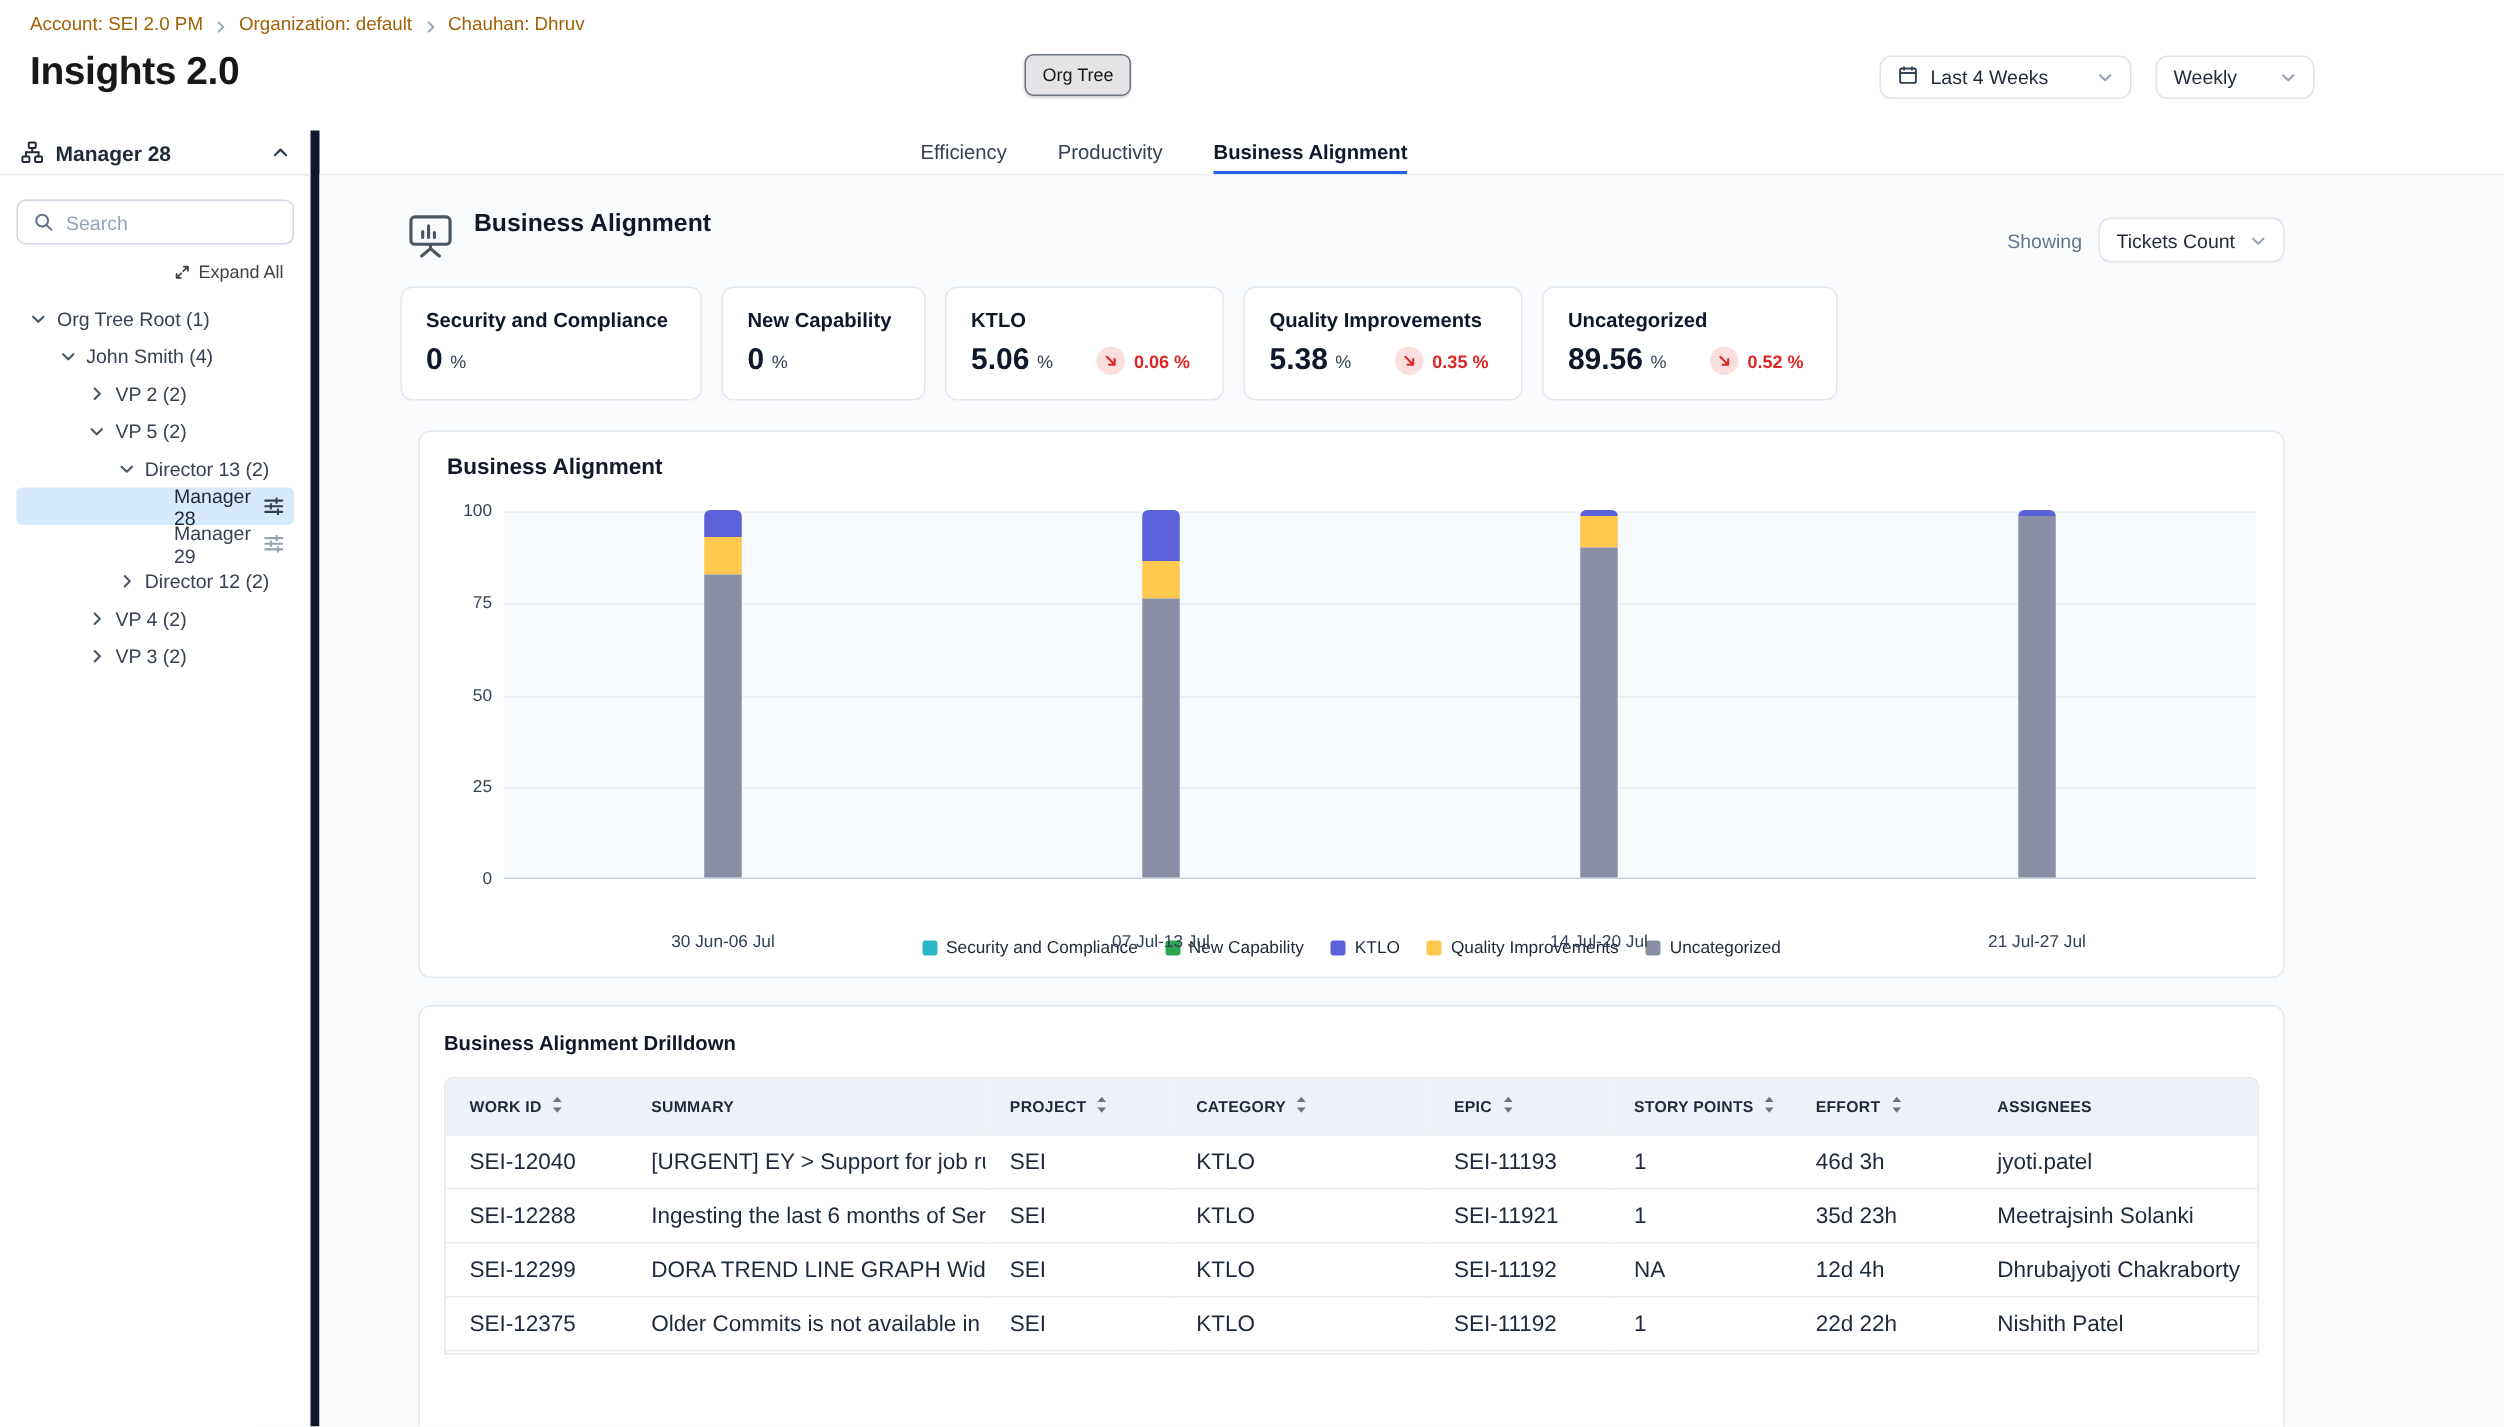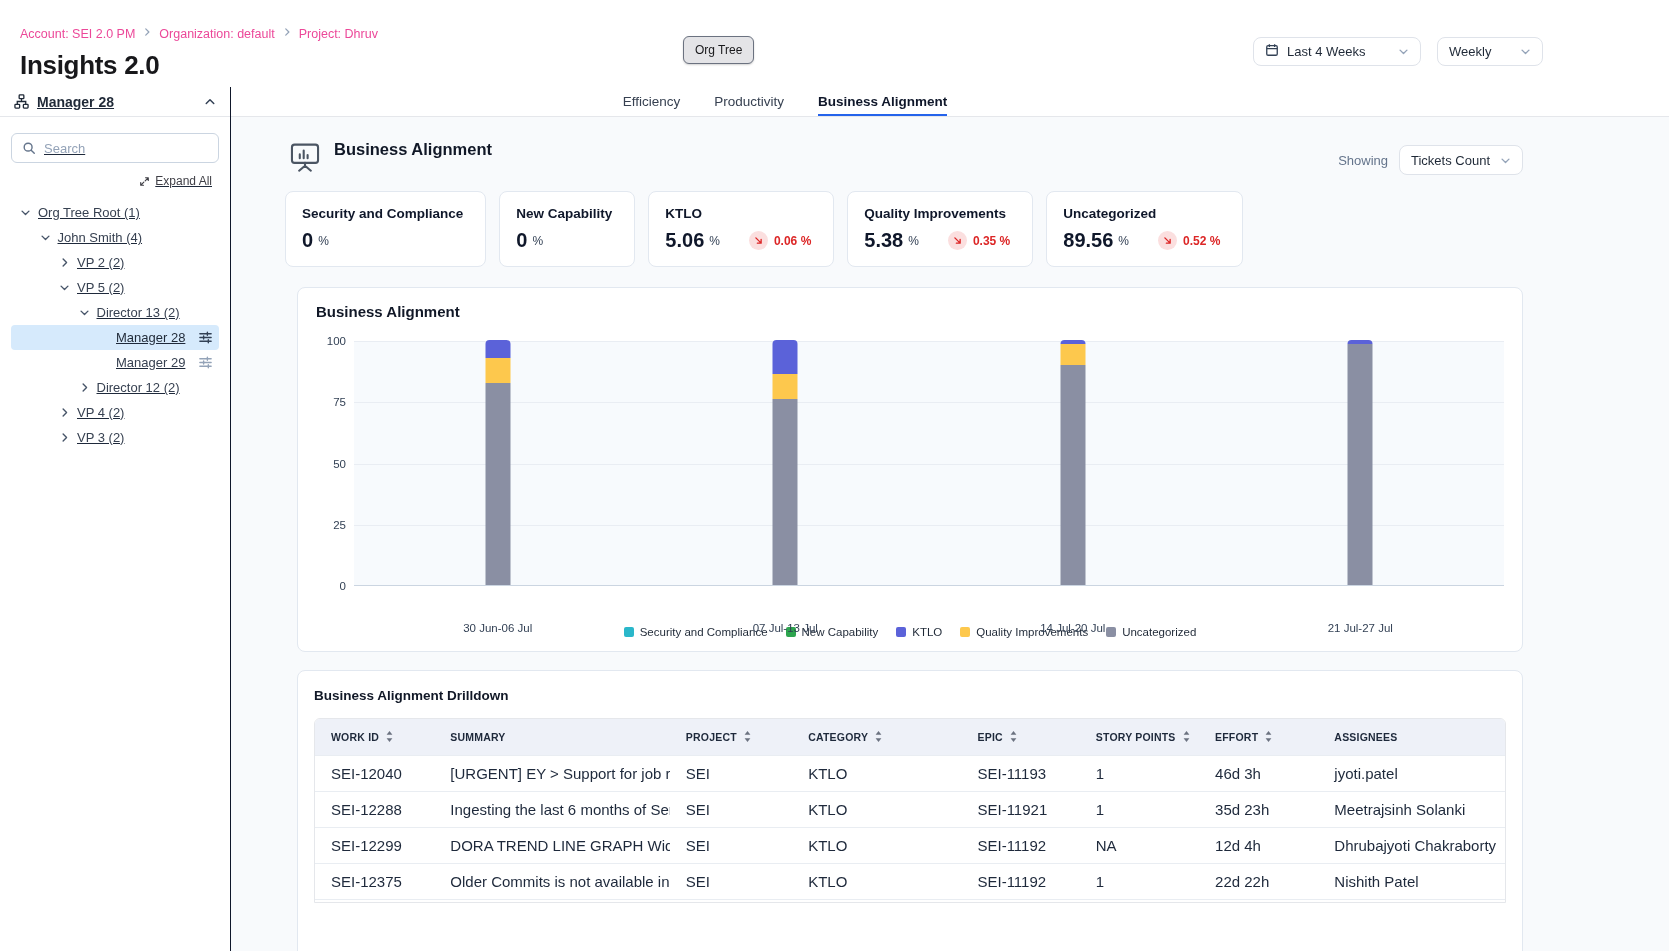--- a/index.html
+++ b/index.html
@@ -1,38 +1,38 @@
 <!DOCTYPE html>
 <html><head>
 <meta charset="utf-8">
 <style>
   * { margin:0; padding:0; box-sizing:border-box; }
   html,body { width:1669px; height:951px; overflow:hidden; background:#fff;
     font-family:"Liberation Sans","DejaVu Sans",sans-serif; color:#1e293b; }
 
   
   .topbar { height:87px; padding:9px 24px 0 20px; position:relative; }
-  .breadcrumb { display:flex; align-items:flex-start; gap:7px; font-size:12.5px; color:#ec4899; font-weight:500;margin-top:18px; }
+  .breadcrumb { display:flex; align-items:flex-end; gap:7px; font-size:12.5px; color:#a16207; font-weight:500; }
   .bc-link { cursor:pointer; }
   .bc-sep { color:#94a3b8; display:flex; }
   .title-row { margin-top:9px; }
   .page-title { font-size:26px; font-weight:bold; color:#18181b; letter-spacing:-0.3px; }
   .orgtree-btn { position:absolute; left:683px; top:36px; height:28px; padding:0 11px;
     background:#e4e4e7; border:1px solid #6b7280; border-radius:6px; font-size:12px; font-weight:500;
     color:#18181b; display:flex; align-items:center; box-shadow:0 1px 2px rgba(0,0,0,.18); cursor:pointer; }
   .top-controls { position:absolute; right:126px; top:37px; display:flex; gap:16px; }
   .select { display:flex; align-items:center; gap:8px; background:#fff; border:1px solid #dfe3ea;
     border-radius:8px; height:29px; padding:0 11px; font-size:13px; font-weight:500; color:#1f2937; cursor:pointer; }
   .select .caret { margin-left:auto; display:flex; }
   .sel-range { width:168px; }
   .sel-gran { width:106px;gap:28px; }
 
   
   .main { display:flex; height:864px; }
-  .sidebar { width:231px; border-right:1px solid #0f172a; flex:none;text-decoration:underline; }
+  .sidebar { width:213px; border-right:6px solid #0f172a; flex:none; }
   .content { flex:1; display:flex; flex-direction:column; min-width:0; }
 
   
   .sb-head { height:30px; display:flex; align-items:center; gap:8px; padding:0 14px;
     border-bottom:1px solid #e5e7eb; font-size:14px; font-weight:bold; color:#1f2937; }
   .sb-head .chev-up { margin-left:auto; display:flex; cursor:pointer; }
   .search-box { margin:16px 11px 0; height:30px; border:1px solid #cbd5e1; border-radius:6px;
     display:flex; align-items:center; gap:8px; padding:0 10px; background:#fff; }
   .search-box input { border:none; outline:none; width:100%; font-size:13px; color:#334155;
     font-family:inherit; background:transparent; }
@@ -115,21 +115,21 @@
         <svg width="10" height="10" viewBox="0 0 16 16" fill="none" stroke="#94a3b8" stroke-width="2" stroke-linecap="round" stroke-linejoin="round">
           <path d="M6 3l5 5-5 5"></path>
         </svg>
       </span>
       <span class="bc-link">Organization: default</span>
       <span class="bc-sep">
         <svg width="10" height="10" viewBox="0 0 16 16" fill="none" stroke="#94a3b8" stroke-width="2" stroke-linecap="round" stroke-linejoin="round">
           <path d="M6 3l5 5-5 5"></path>
         </svg>
       </span>
-      <span class="bc-link">Project: Dhruv</span>
+      <span class="bc-link">Chauhan: Dhruv</span>
     </div>
   <div class="title-row">
     <span class="page-title">Insights 2.0</span>
   </div>
   <button class="orgtree-btn">
     <span>Org Tree</span>
   </button>
   <div class="top-controls">
     <div class="select sel-range">
       <span class="ic"><svg width="14" height="14" viewBox="0 0 16 16" fill="none" stroke="#334155" stroke-width="1.5">

